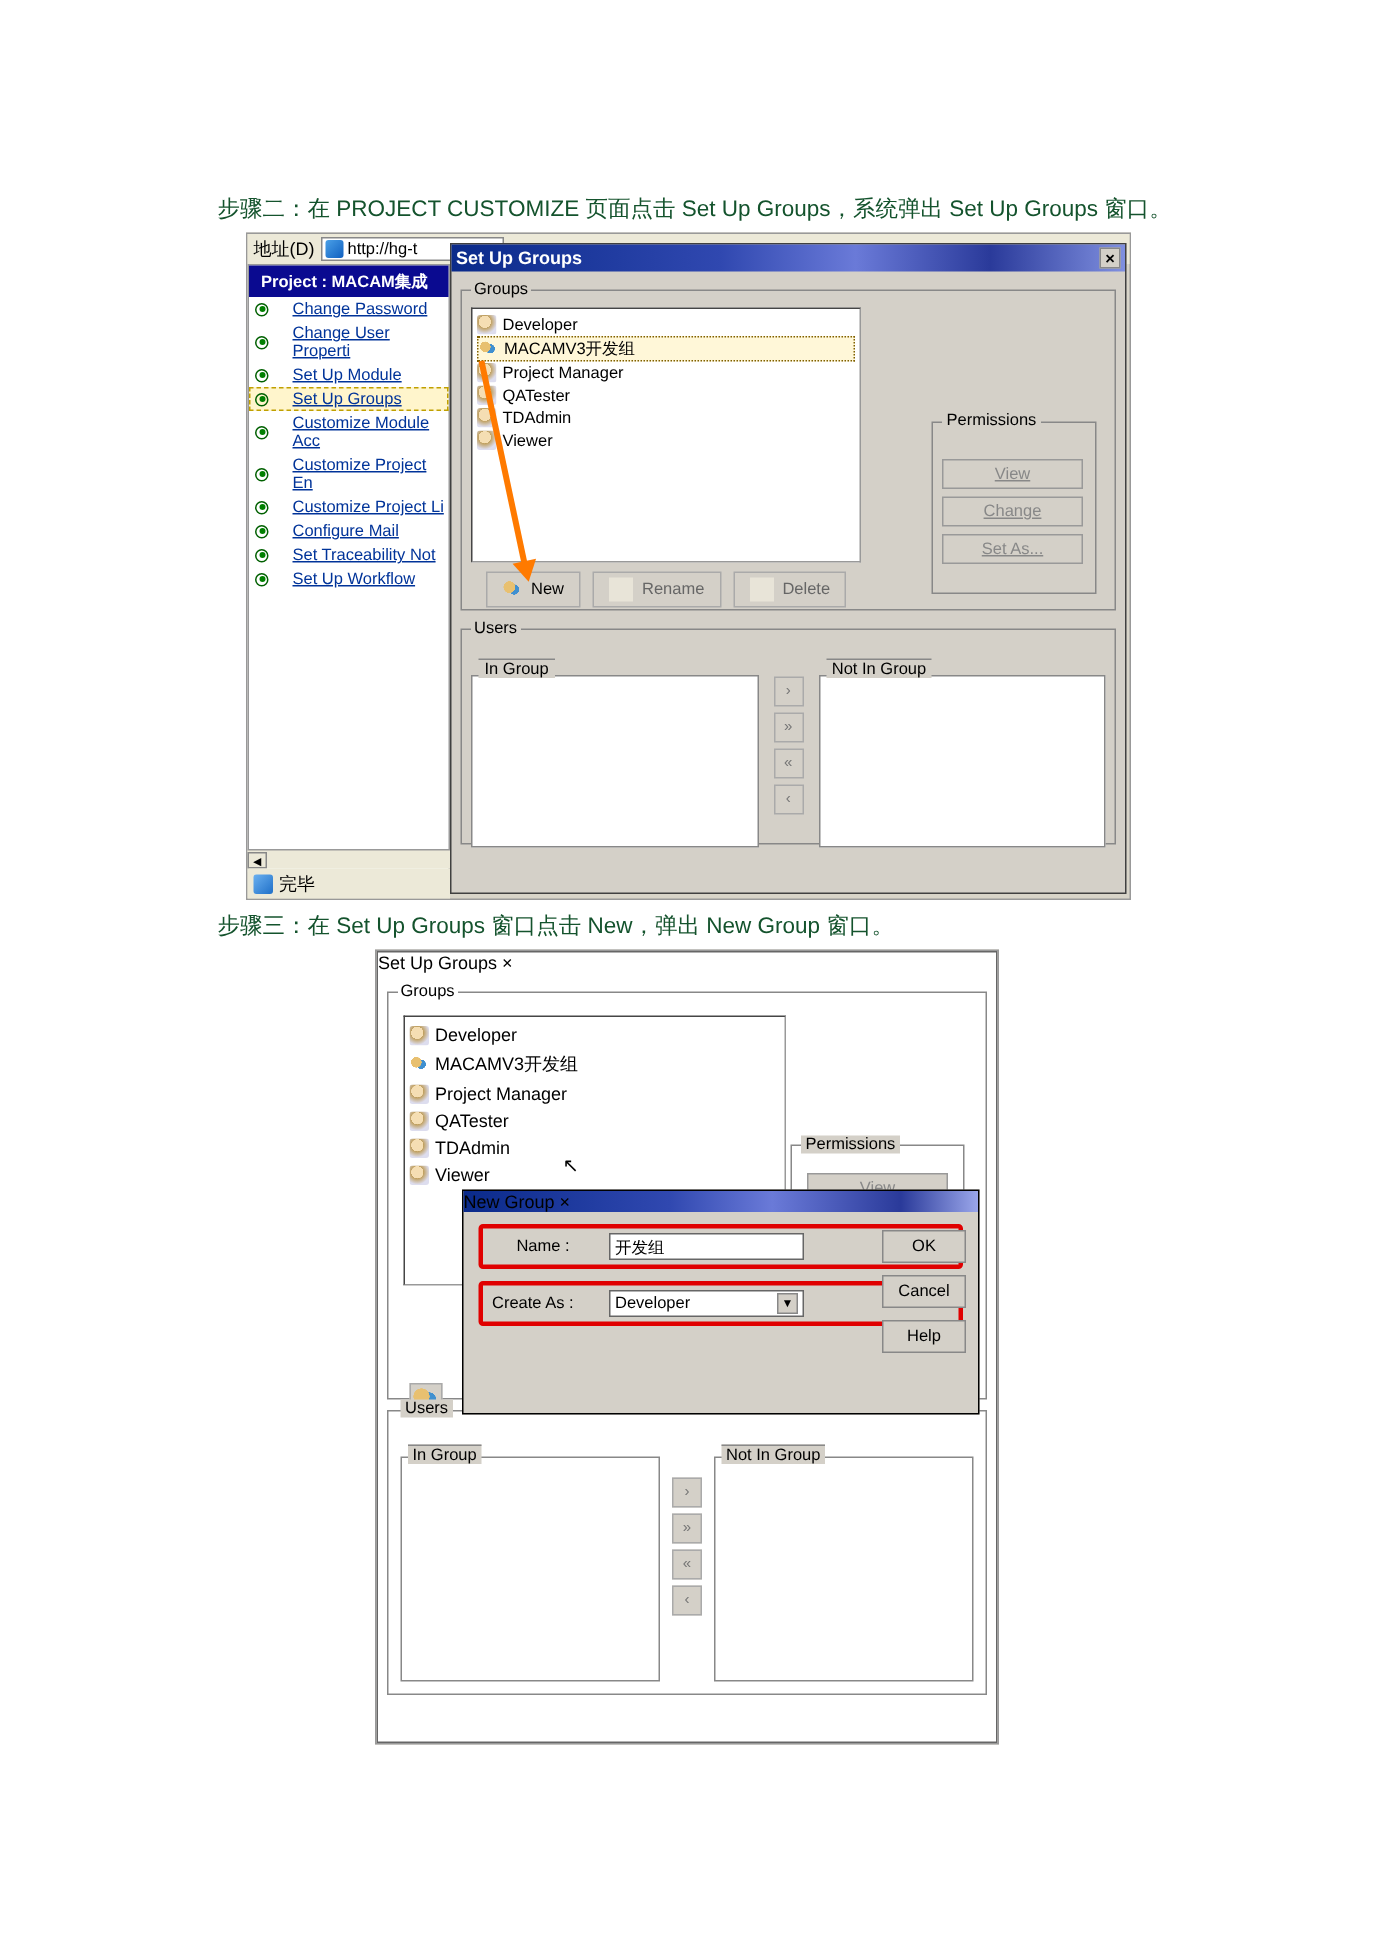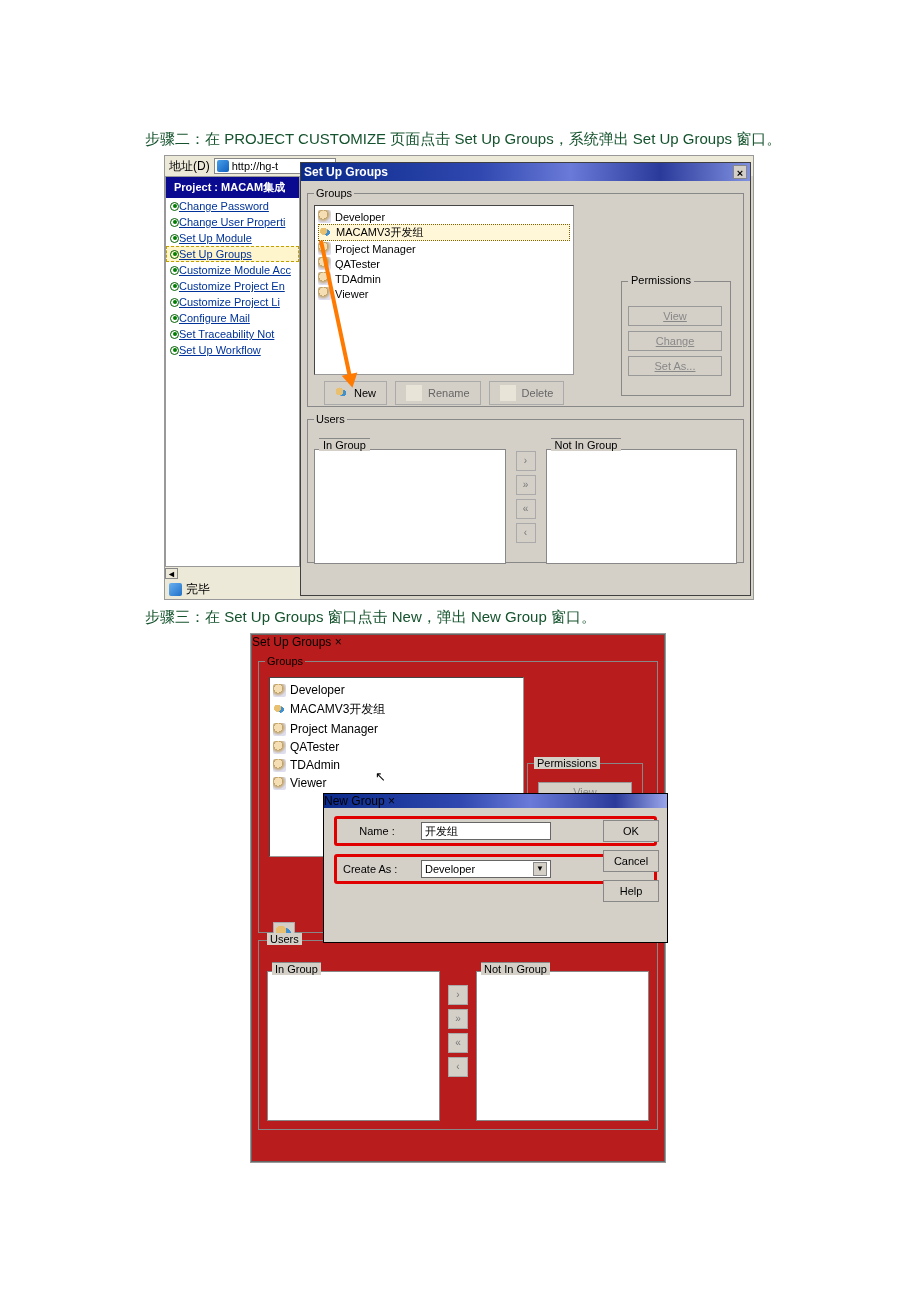--- a/index.html
+++ b/index.html
@@ -38,21 +38,21 @@
   .s1 .sidebar {
     position:absolute; left:0; top:20px; width:135px; height:405px;
     background:#fff; border:1px solid #999;
   }
   .s1 .sidebar .proj-hdr {
     background:#0a0a90; color:#fff; font-weight:bold;
     font-size:11px; padding:3px 8px;
   }
   .s1 .sidebar .item {
     color:#003399; font-size:11px; padding:2px 2px 2px 4px;
-    display:flex; align-items:center; gap:0;
+    display:flex; align-items:center; gap:16px;
     text-decoration:underline; cursor:pointer;
   }
   .s1 .sidebar .item.sel { background:#fff5cc; border:1px dashed #c0a000; text-decoration:underline; padding:1px 1px 1px 3px; }
   .bullet {
     width:9px;height:9px;border:1px solid #006000;border-radius:50%;
     display:inline-flex;align-items:center;justify-content:center;flex:0 0 9px;
   }
   .bullet::after{content:'';width:4px;height:4px;background:#008000;border-radius:50%;}
   .s1 .hscroll{
     position:absolute;left:0;bottom:20px;width:135px;height:13px;background:#ece9d8;border-top:1px solid #999;
@@ -110,34 +110,34 @@
   }
   .arrowhead{
     position:absolute;left:178px;top:218px;width:0;height:0;z-index:5;
     border-left:8px solid transparent;border-right:8px solid transparent;border-top:14px solid #ff7a00;
     transform:rotate(-12deg);
   }
   
   .s2{
     margin-left:250px;width:416px;height:530px;position:relative;
   }
-  .s2 .dialog2{position:absolute;inset:0;background:#b91c1c;border:1px solid #666;}
+  .s2 .dialog2{position:absolute;inset:0;background:#ffffff;border:1px solid #666;}
   .s2 .grouplist2{
     margin:4px 0 0 4px;width:255px;height:180px;background:#fff;border:1px inset #999;
     padding:3px;font-size:12px;
   }
   .s2 .grouplist2 .g{display:flex;align-items:center;gap:4px;padding:2px 0;}
   .cursor{position:absolute;left:116px;top:102px;font-size:13px;color:#000;pointer-events:none;}
   .s2 .perm2{
     position:absolute;right:14px;top:96px;width:116px;border:1px solid #888;padding:18px 10px 10px 10px;
   }
   .s2 .perm2 .lg{position:absolute;top:-7px;left:6px;background:#d4d0c8;font-size:11px;padding:0 3px;}
   .s2 .perm2 .wbtn{width:94px;}
   .s2 .newdlg{
-    position:absolute;left:71px;top:158px;width:345px;height:150px;
+    position:absolute;left:56px;top:158px;width:345px;height:150px;
     background:#d4d0c8;border:1px solid #000;z-index:10;
   }
   .s2 .newdlg .titlebar{background:linear-gradient(90deg,#0a2a8a 0%,#3048b0 40%,#6a7ad8 60%,#2a3a9a 85%,#9aa6ea 100%);}
   .redbox{border:3px solid #e00000;border-radius:3px;padding:4px 6px;margin:8px 10px 0 10px;display:flex;align-items:center;gap:10px;font-size:11px;height:30px;}
   .redbox input,.redbox .sel{font-size:11px;height:18px;border:1px solid #666;padding:1px 3px;}
   .dlgbtns{position:absolute;right:8px;top:26px;display:flex;flex-direction:column;gap:8px;}
   .dlgbtns .db{width:56px;height:22px;border:1px solid #888;background:#d4d0c8;font-size:11px;text-align:center;line-height:20px;}
   .s2 .bottom-tools{position:absolute;left:14px;top:255px;display:flex;gap:6px;}
   .s2 .bottom-tools .t{width:22px;height:22px;border:1px solid #aaa;background:#d4d0c8;}
   .s2 .users2{position:absolute;left:6px;top:305px;right:6px;border:1px solid #888;padding:14px 8px 8px 8px;}

